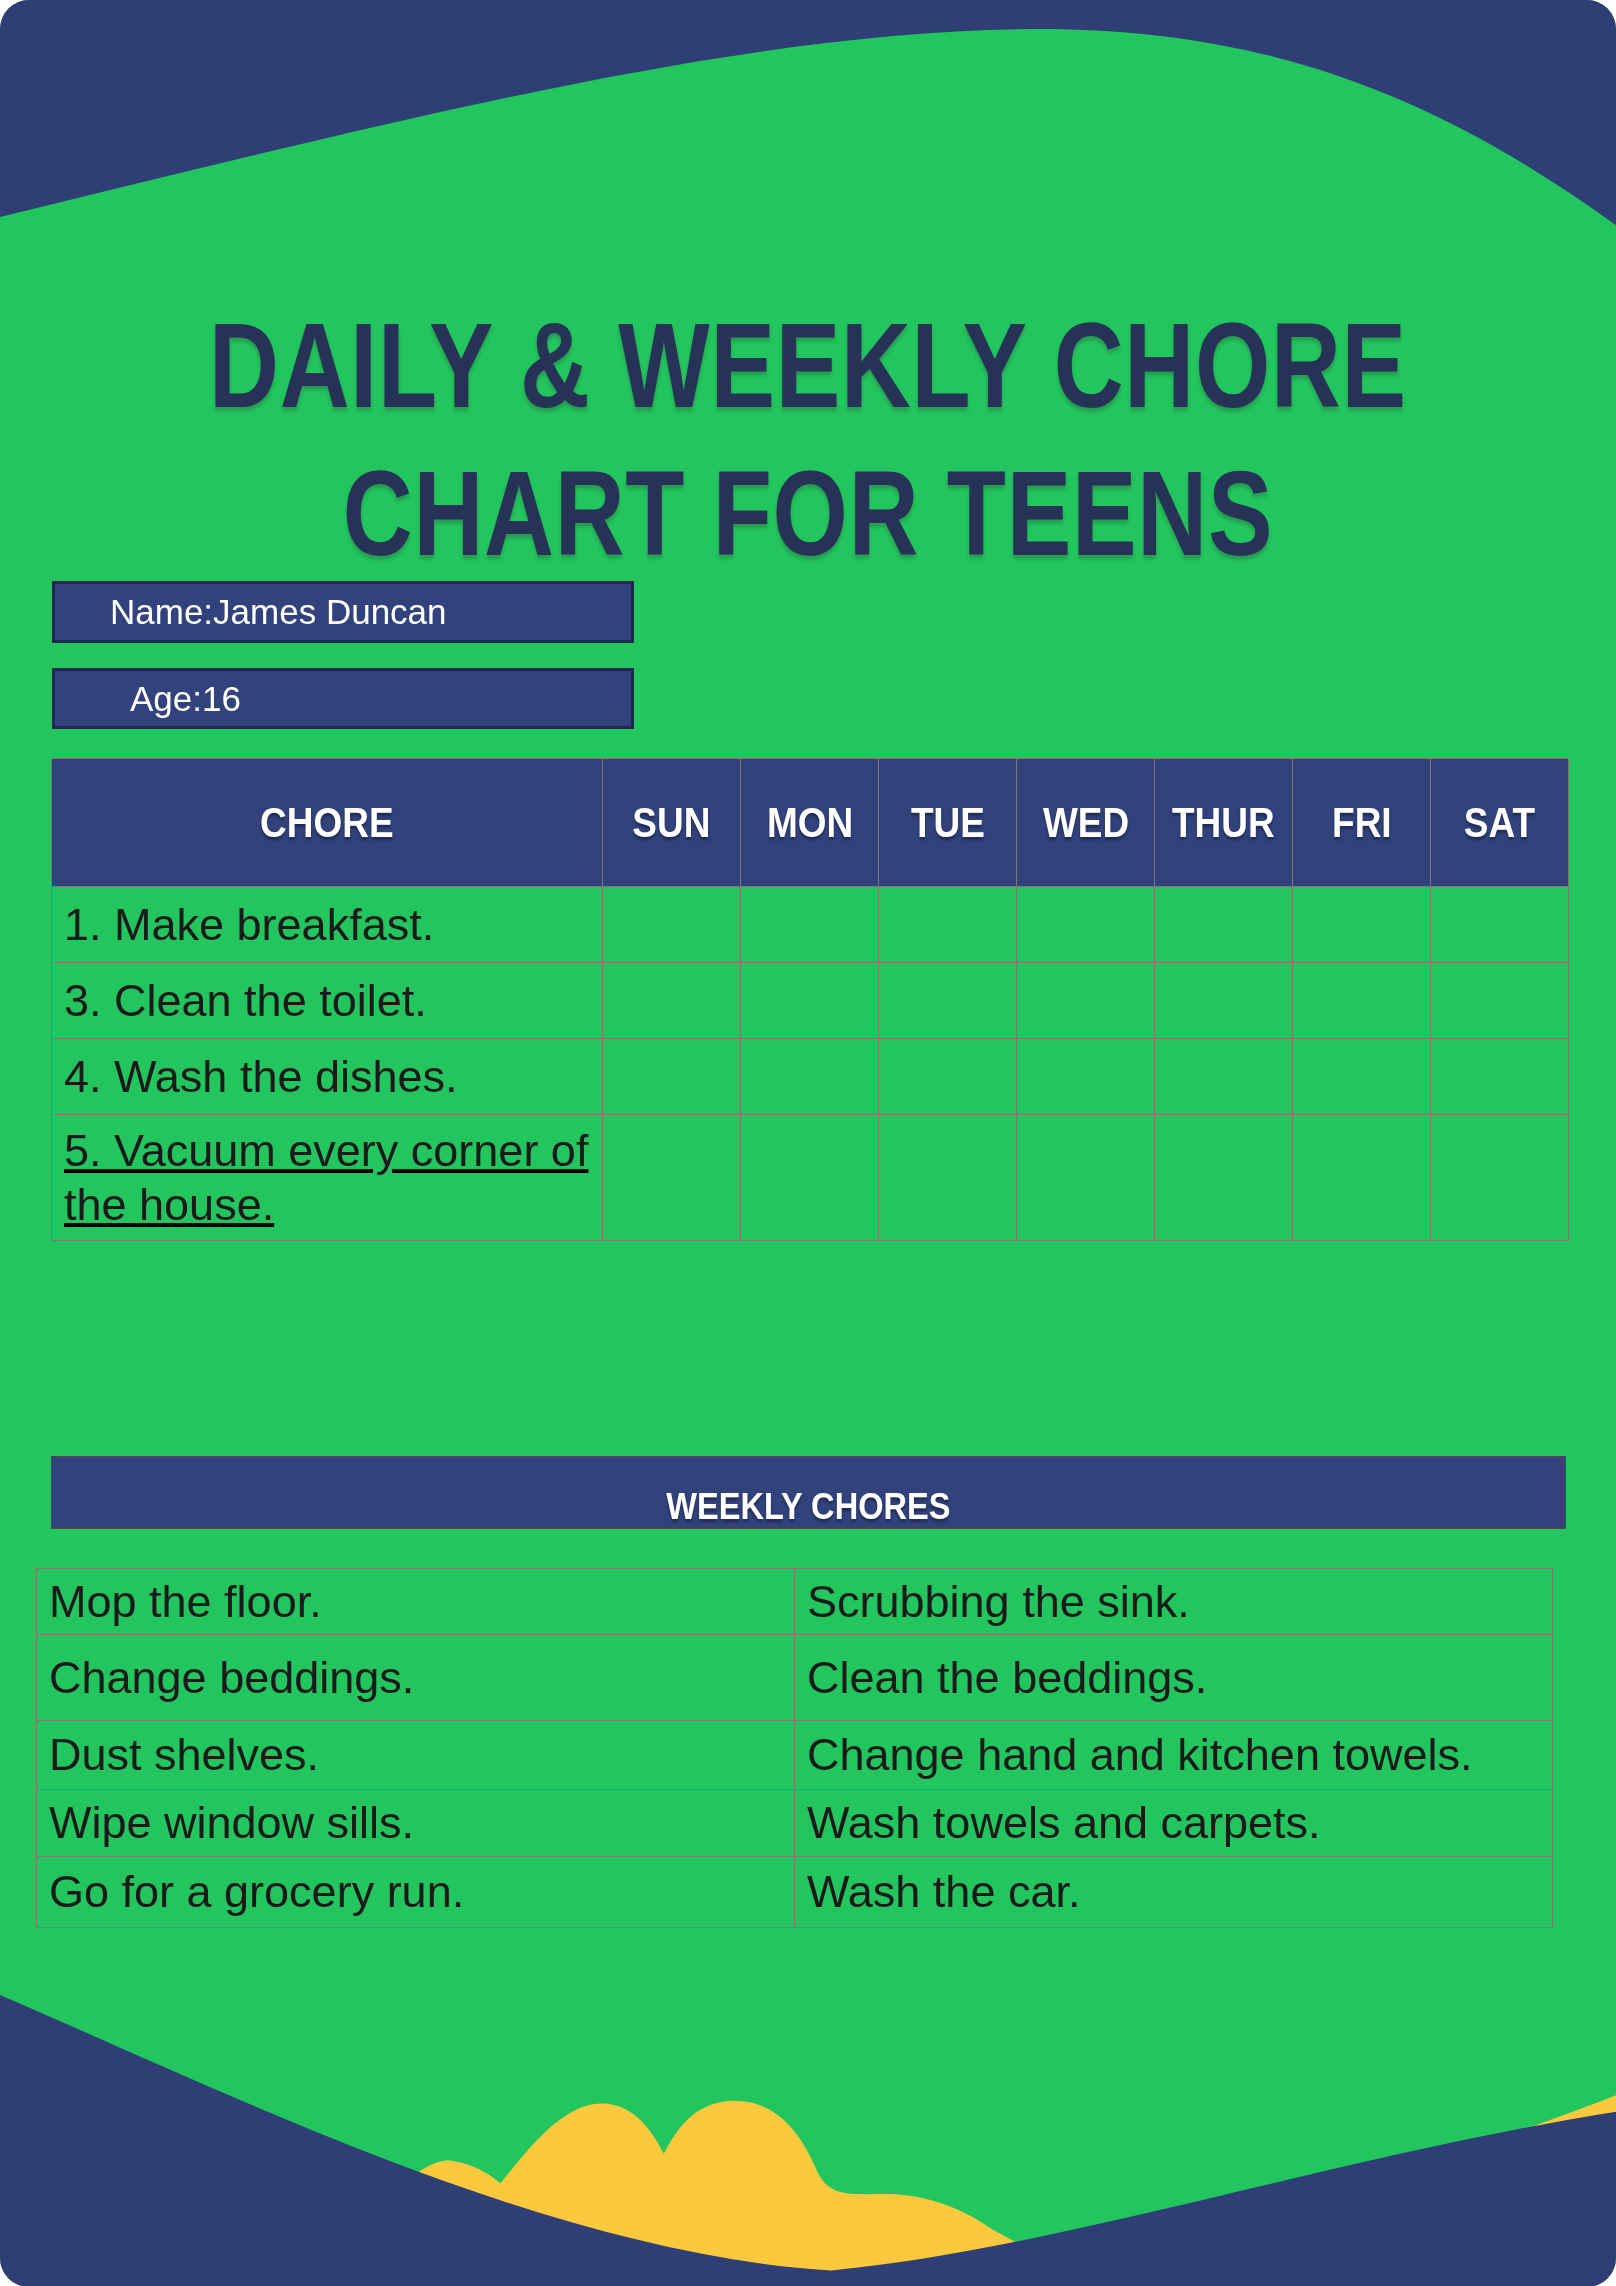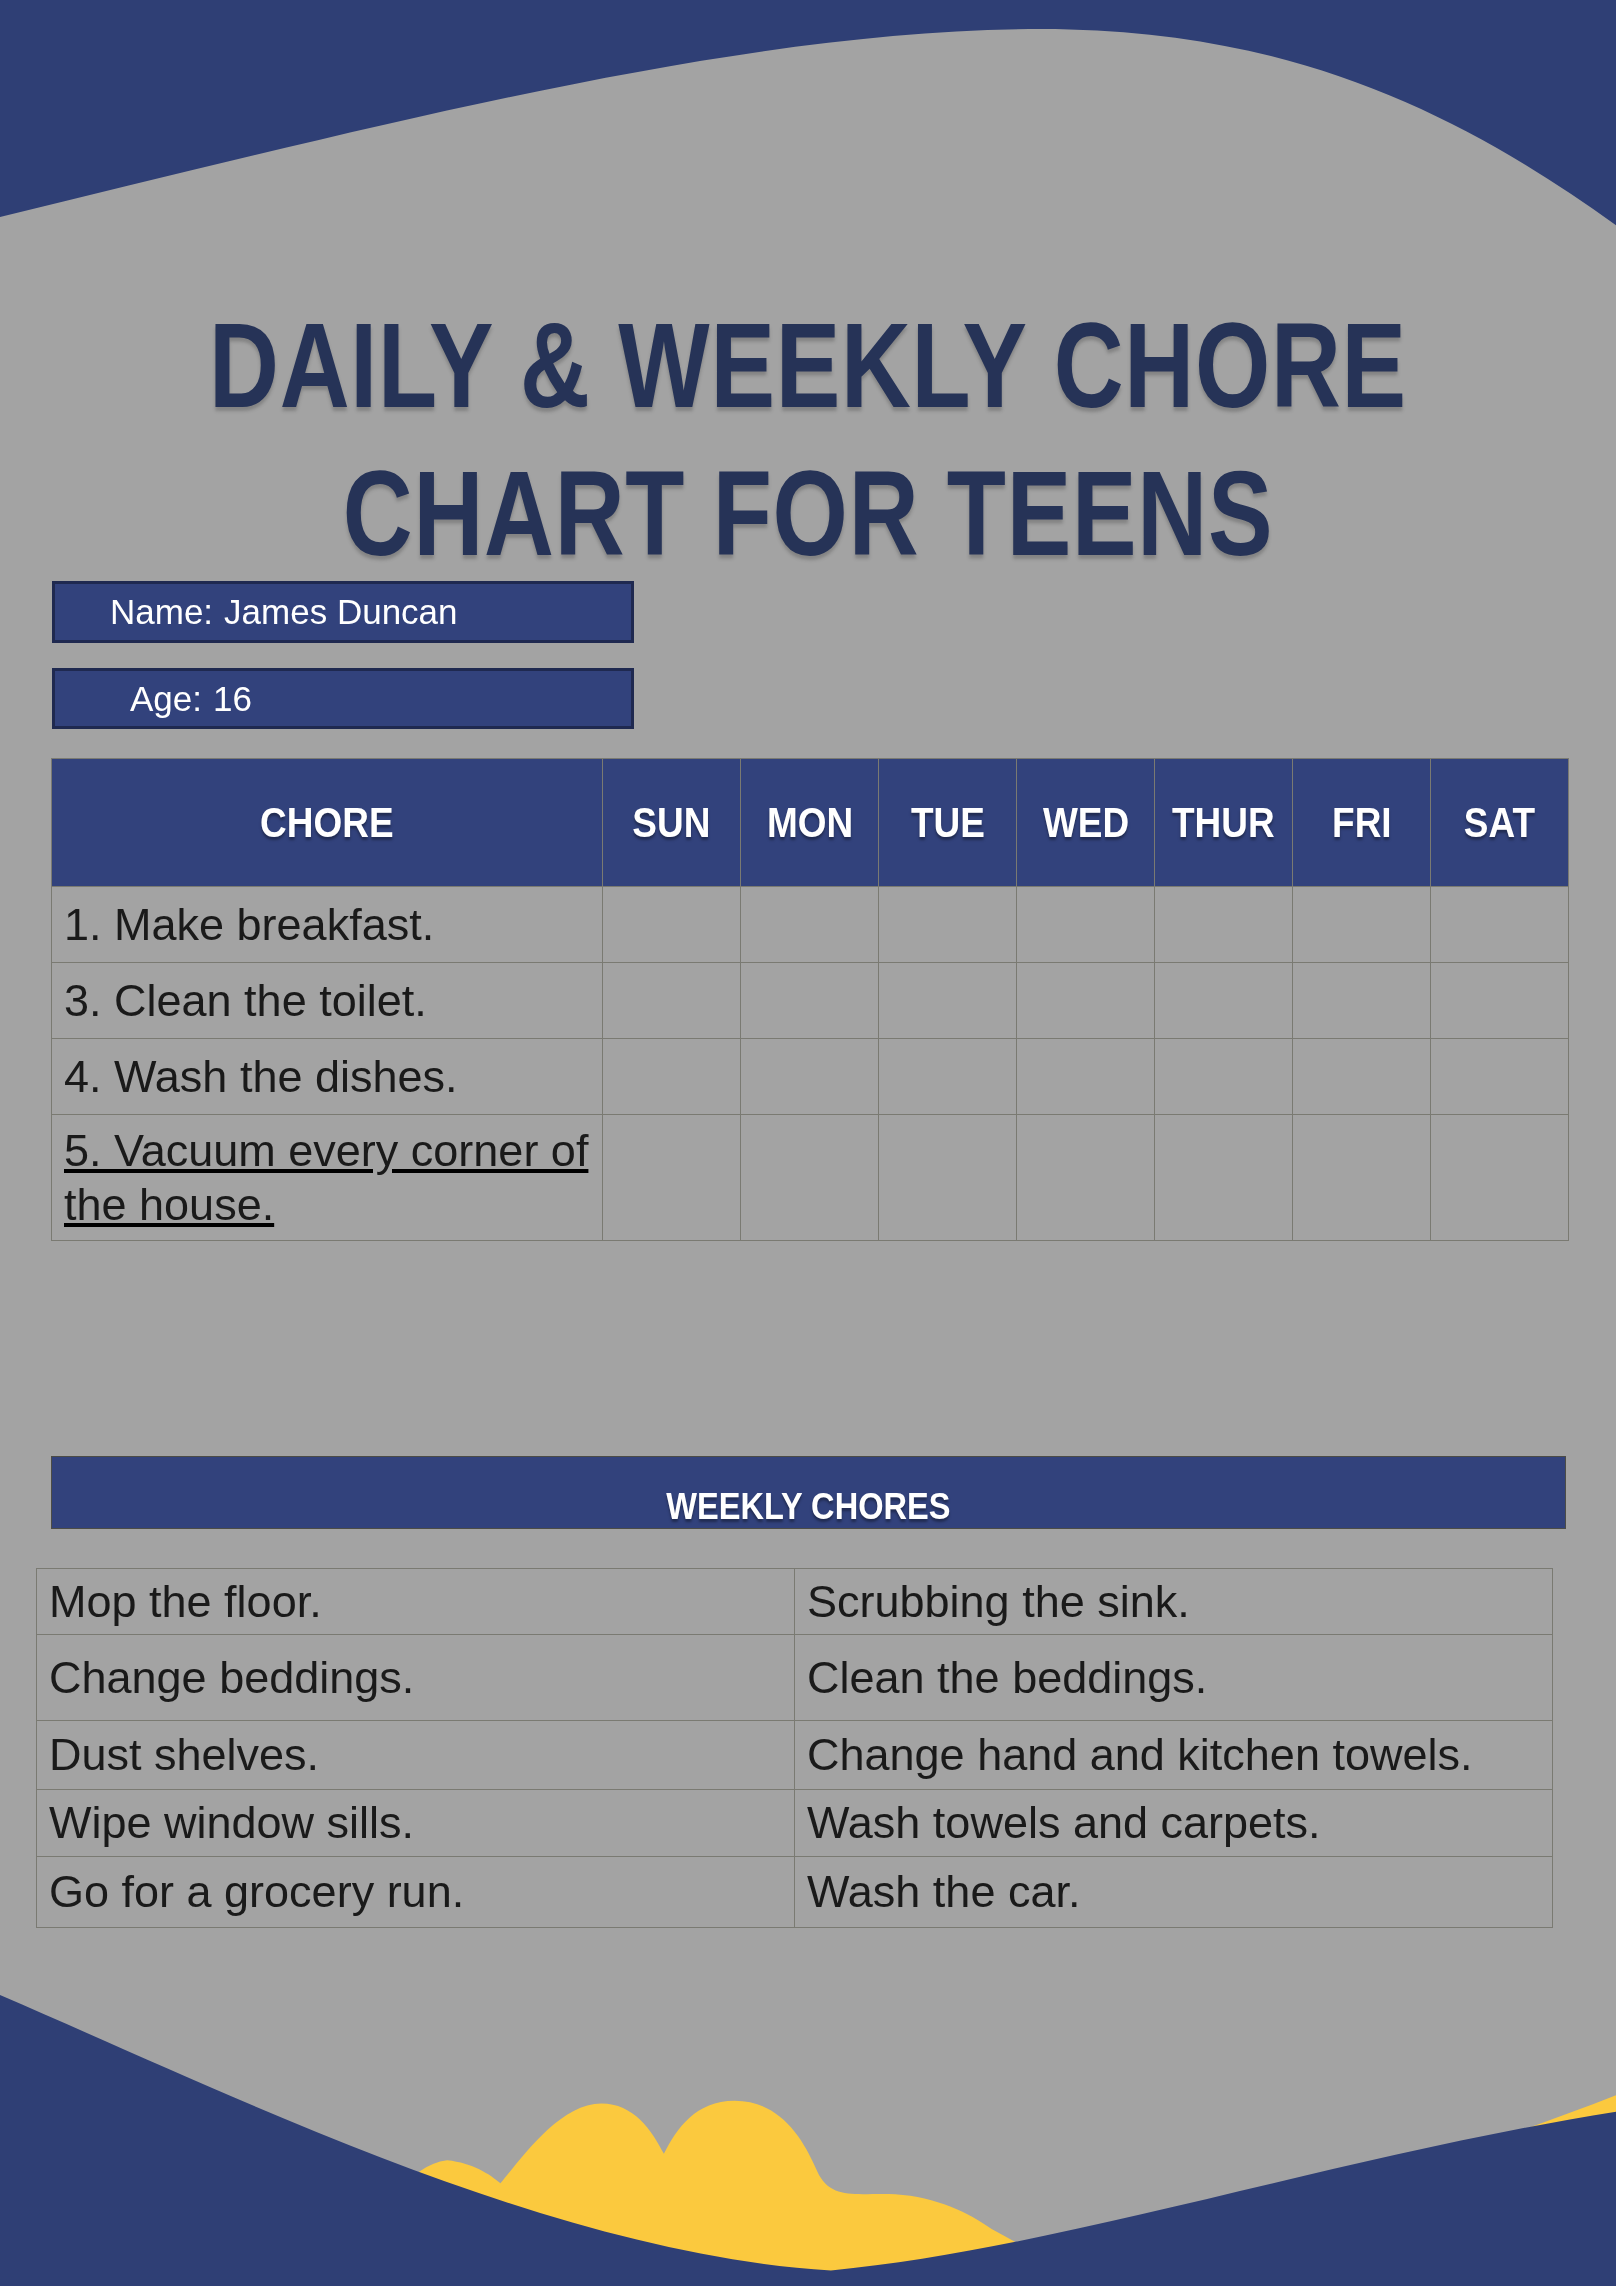--- a/index.html
+++ b/index.html
@@ -3,43 +3,44 @@
 <meta charset="utf-8">
 <style>
   html, body { margin: 0; padding: 0; }
   body {
     width: 1616px; height: 2287px;
     font-family: "Liberation Sans", sans-serif;
   }
   #page {
     position: relative;
     width: 1616px; height: 2287px;
-    background: #a3a3a3;
+    background: #22c55e;
     overflow: hidden;
+    border-radius: 29px;
   }
   .wave { position: absolute; left: 0; width: 1616px; pointer-events: none; }
   #top-wave { top: 0; height: 432px; }
   #bottom-wave { top: 1974px; height: 312px; }
 
   
   #title {
     position: absolute; top: 292px; left: 0; width: 1616px;
     margin: 0; text-align: center;
     font-size: 121px; line-height: 1.22; font-weight: bold;
     color: #263357; letter-spacing: 0.9px;
     transform: scaleX(0.80); transform-origin: 50% 0;
     text-shadow: 0 3.7px 3.7px rgba(50,50,50,0.28);
   }
 
   
   .field-bar {
     position: absolute; left: 52px; width: 582px;
     background: #32427C; border: 3.7px solid #1F2950; box-sizing: border-box;
     color: #FFFFFF; font-size: 35px;
-    display: flex; align-items: center; gap: 11px;
+    display: flex; align-items: center; 
     white-space: nowrap;
   }
   #name-bar { top: 581px; height: 62px; padding-left: 55px; }
   #age-bar  { top: 668px; height: 61px; padding-left: 75px; }
 
   
   table { border-collapse: collapse; table-layout: fixed; }
   #daily-table {
     position: absolute; left: 51px; top: 758px; width: 1515px;
   }

